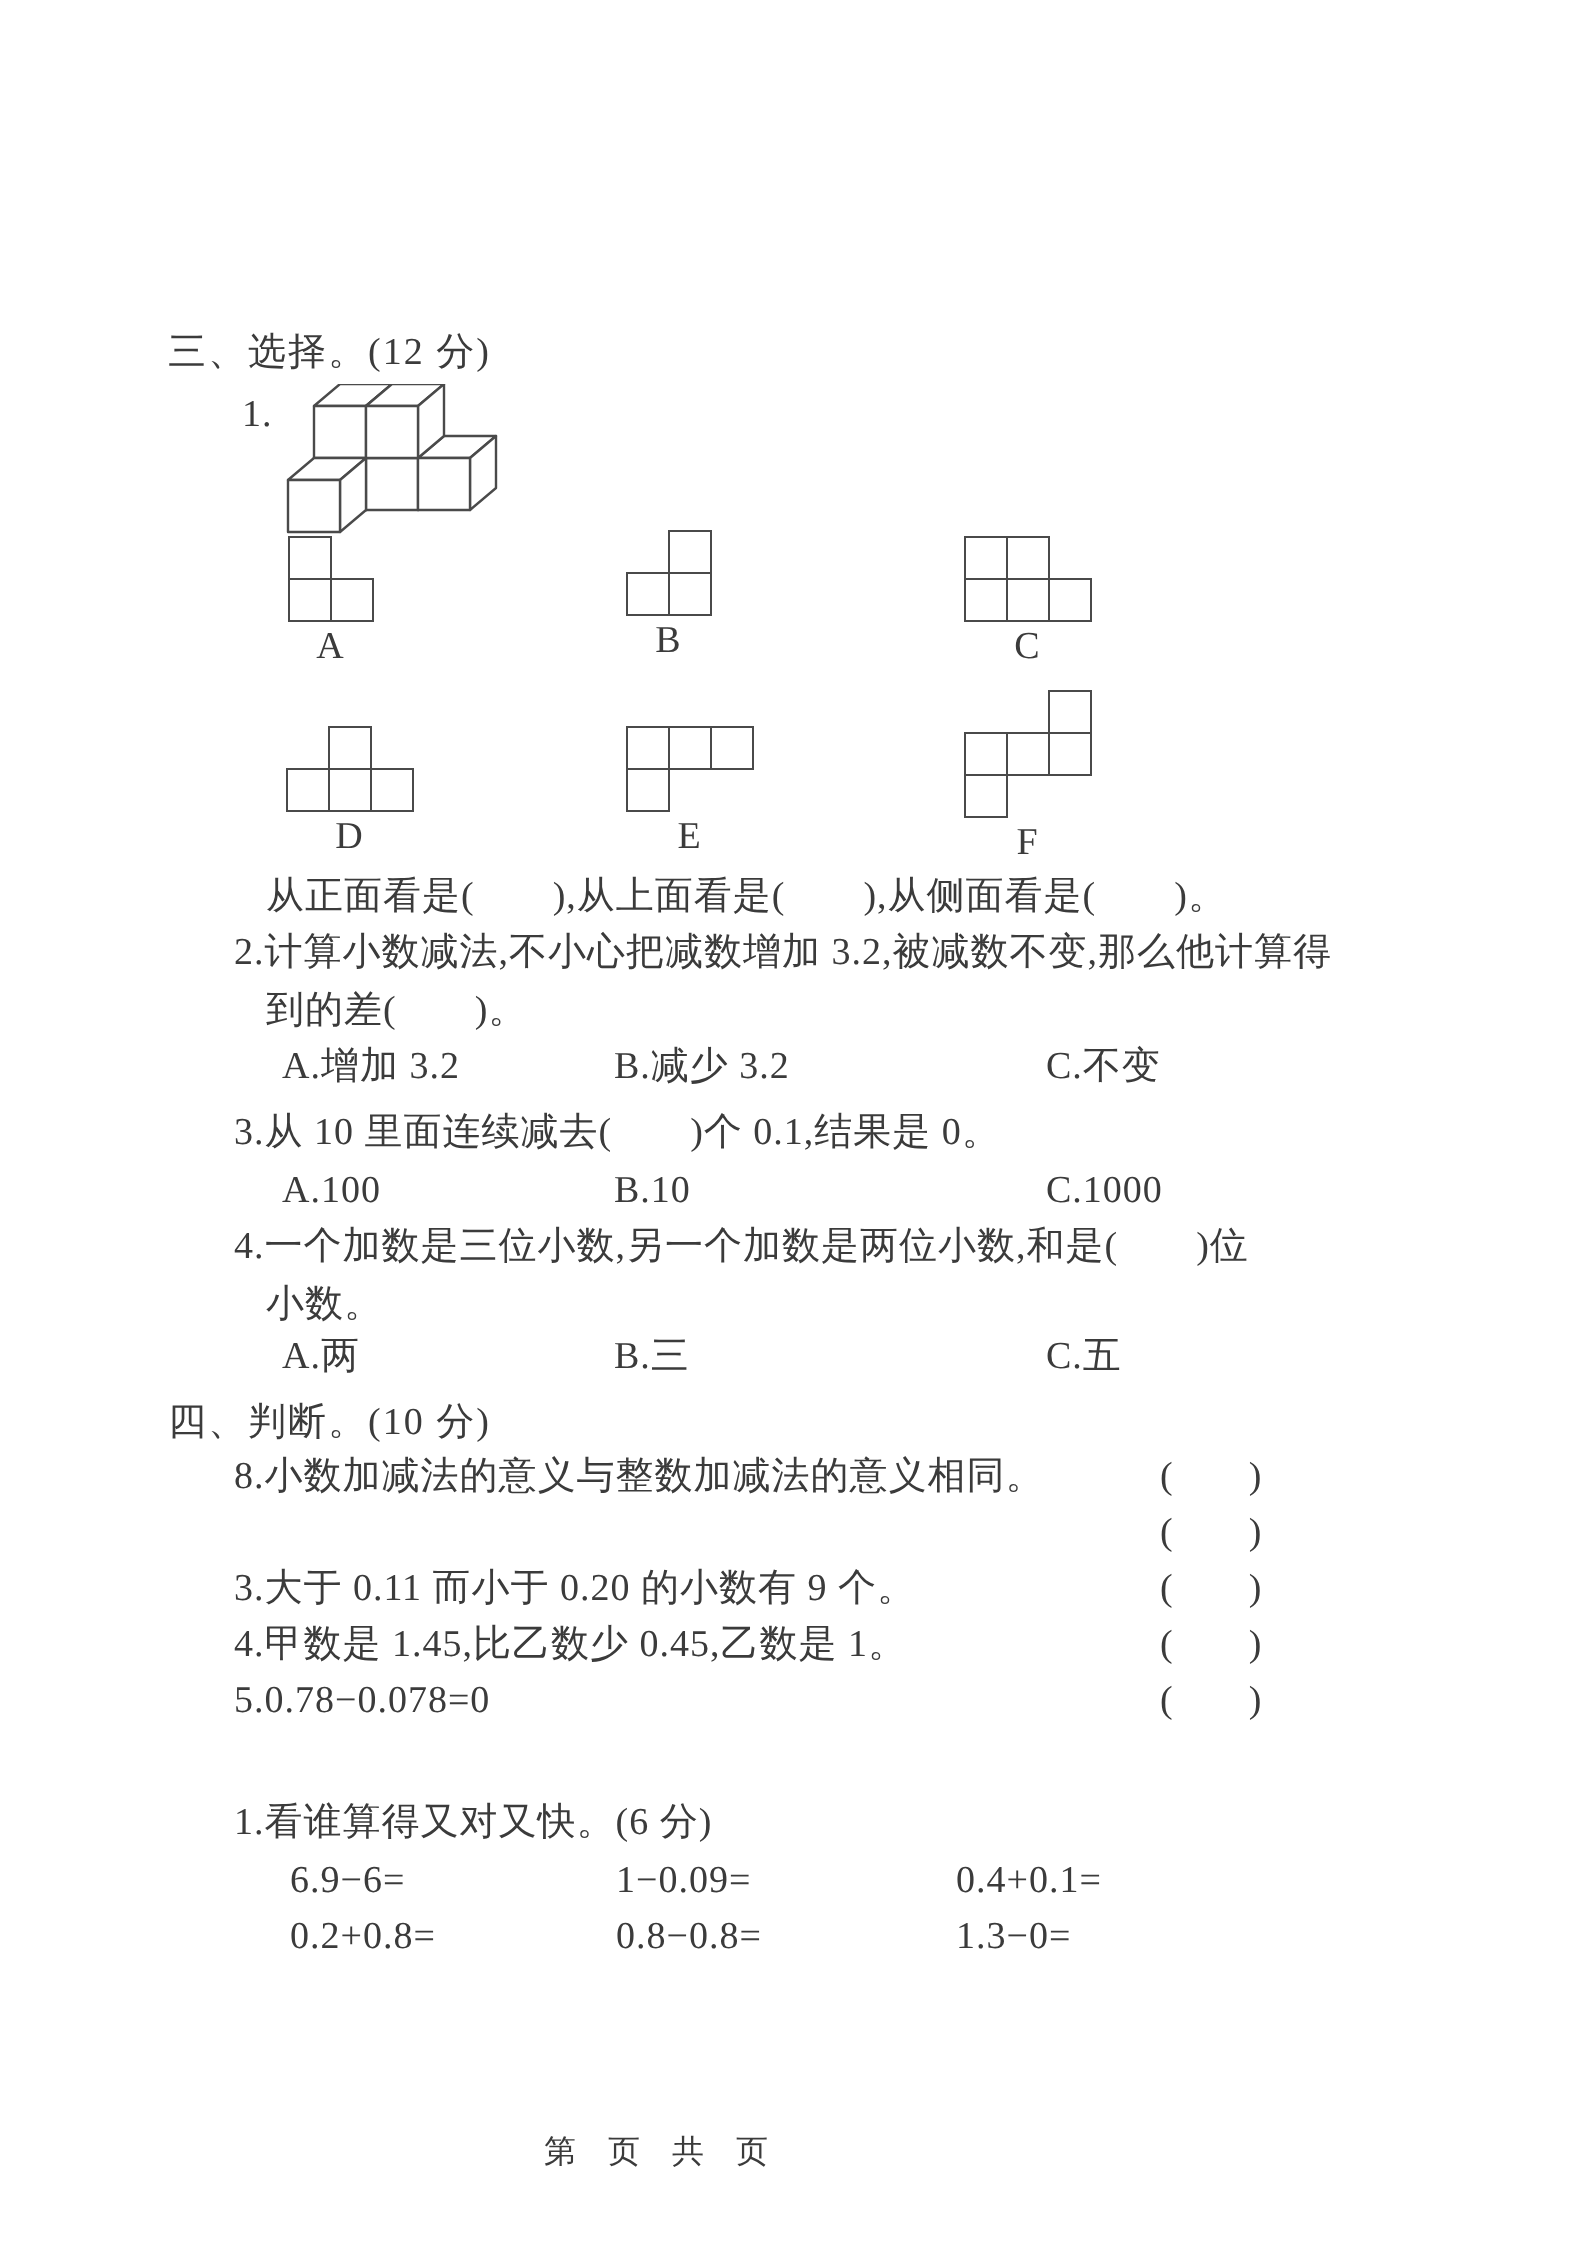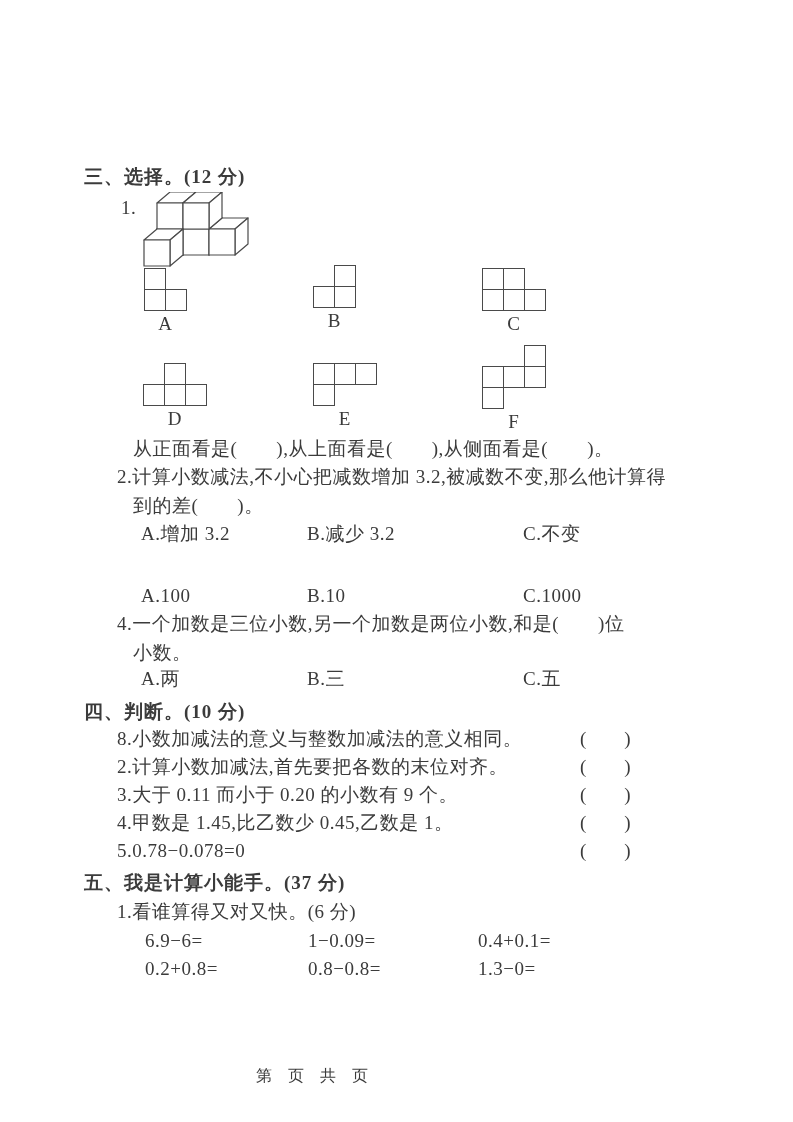--- a/index.html
+++ b/index.html
@@ -1,26 +1,26 @@
 <!DOCTYPE html>
 <html><head>
 <meta charset="utf-8">
 <style>
   html,body{margin:0;padding:0;background:#ffffff;}
   .page{
     position:relative;width:793px;height:1122px;background:#ffffff;overflow:hidden;
     font-family:"Liberation Serif","DejaVu Serif",serif;color:#3b3b3b;
   }
   .abs{position:absolute;font-size:19px;line-height:22px;white-space:nowrap;letter-spacing:0.5px;}
-  .heading{font-weight:bold;letter-spacing:1px;}
+  .heading{font-weight:normal;letter-spacing:1px;}
   .shape{position:absolute;}
   .cell{position:absolute;width:22px;height:22px;border:1px solid #4a4a4a;box-sizing:border-box;background:#fff;}
   .shape-label{position:absolute;left:0;text-align:center;font-size:19px;color:#3b3b3b;}
   .blank{letter-spacing:0;}
-  .footer{position:absolute;left:0;width:630px;text-align:center;font-size:16px;letter-spacing:6px;color:#3b3b3b;}
+  .footer{position:absolute;left:16px;width:630px;text-align:center;font-size:16px;letter-spacing:6px;color:#3b3b3b;}
   svg .face{fill:#ffffff;stroke:#4a4a4a;stroke-width:1.2;stroke-linejoin:round;}
 </style>
 </head>
 <body>
 
 <div class="page">
 
   <div class="abs heading" style="left:84px;top:166px">三、选择。(12 分)</div>
 
   <div class="abs" style="left:121px;top:197px">1.</div>
@@ -94,48 +94,47 @@
     </div>
 
   <div class="abs" style="left:133px;top:438px">从正面看是(　　),从上面看是(　　),从侧面看是(　　)。</div>
 
   <div class="abs" style="left:117px;top:466px">2.计算小数减法,不小心把减数增加 3.2,被减数不变,那么他计算得</div>
   <div class="abs" style="left:133px;top:495px">到的差(　　)。</div>
   <div class="abs" style="left:141px;top:523px">A.增加 3.2</div>
   <div class="abs" style="left:307px;top:523px">B.减少 3.2</div>
   <div class="abs" style="left:523px;top:523px">C.不变</div>
 
+  <div class="abs" style="left:117px;top:556px">3.从 10 里面连续减去(　　)个 0.1,结果是 0。</div>
   <div class="abs" style="left:141px;top:585px">A.100</div>
   <div class="abs" style="left:307px;top:585px">B.10</div>
   <div class="abs" style="left:523px;top:585px">C.1000</div>
 
   <div class="abs" style="left:117px;top:613px">4.一个加数是三位小数,另一个加数是两位小数,和是(　　)位</div>
   <div class="abs" style="left:133px;top:642px">小数。</div>
   <div class="abs" style="left:141px;top:668px">A.两</div>
   <div class="abs" style="left:307px;top:668px">B.三</div>
   <div class="abs" style="left:523px;top:668px">C.五</div>
 
   <div class="abs heading" style="left:84px;top:701px">四、判断。(10 分)</div>
 
   <div class="abs" style="left:117px;top:728px">8.小数加减法的意义与整数加减法的意义相同。</div>
   <div class="abs blank" style="left:580px;top:728px">(　　)</div>
 
-  <div class="abs" style="left:117px;top:756px">2.计算小数加减法,首先要把各数的末位对齐。</div>
   <div class="abs blank" style="left:580px;top:756px">(　　)</div>
 
   <div class="abs" style="left:117px;top:784px">3.大于 0.11 而小于 0.20 的小数有 9 个。</div>
   <div class="abs blank" style="left:580px;top:784px">(　　)</div>
 
   <div class="abs" style="left:117px;top:812px">4.甲数是 1.45,比乙数少 0.45,乙数是 1。</div>
   <div class="abs blank" style="left:580px;top:812px">(　　)</div>
 
   <div class="abs" style="left:117px;top:840px">5.0.78−0.078=0</div>
   <div class="abs blank" style="left:580px;top:840px">(　　)</div>
 
-  <div class="abs heading" style="left:84px;top:872px">五、我是计算小能手。(37 分)</div>
   <div class="abs" style="left:117px;top:901px">1.看谁算得又对又快。(6 分)</div>
 
   <div class="abs" style="left:145px;top:930px">6.9−6=</div>
   <div class="abs" style="left:308px;top:930px">1−0.09=</div>
   <div class="abs" style="left:478px;top:930px">0.4+0.1=</div>
 
   <div class="abs" style="left:145px;top:958px">0.2+0.8=</div>
   <div class="abs" style="left:308px;top:958px">0.8−0.8=</div>
   <div class="abs" style="left:478px;top:958px">1.3−0=</div>
 

